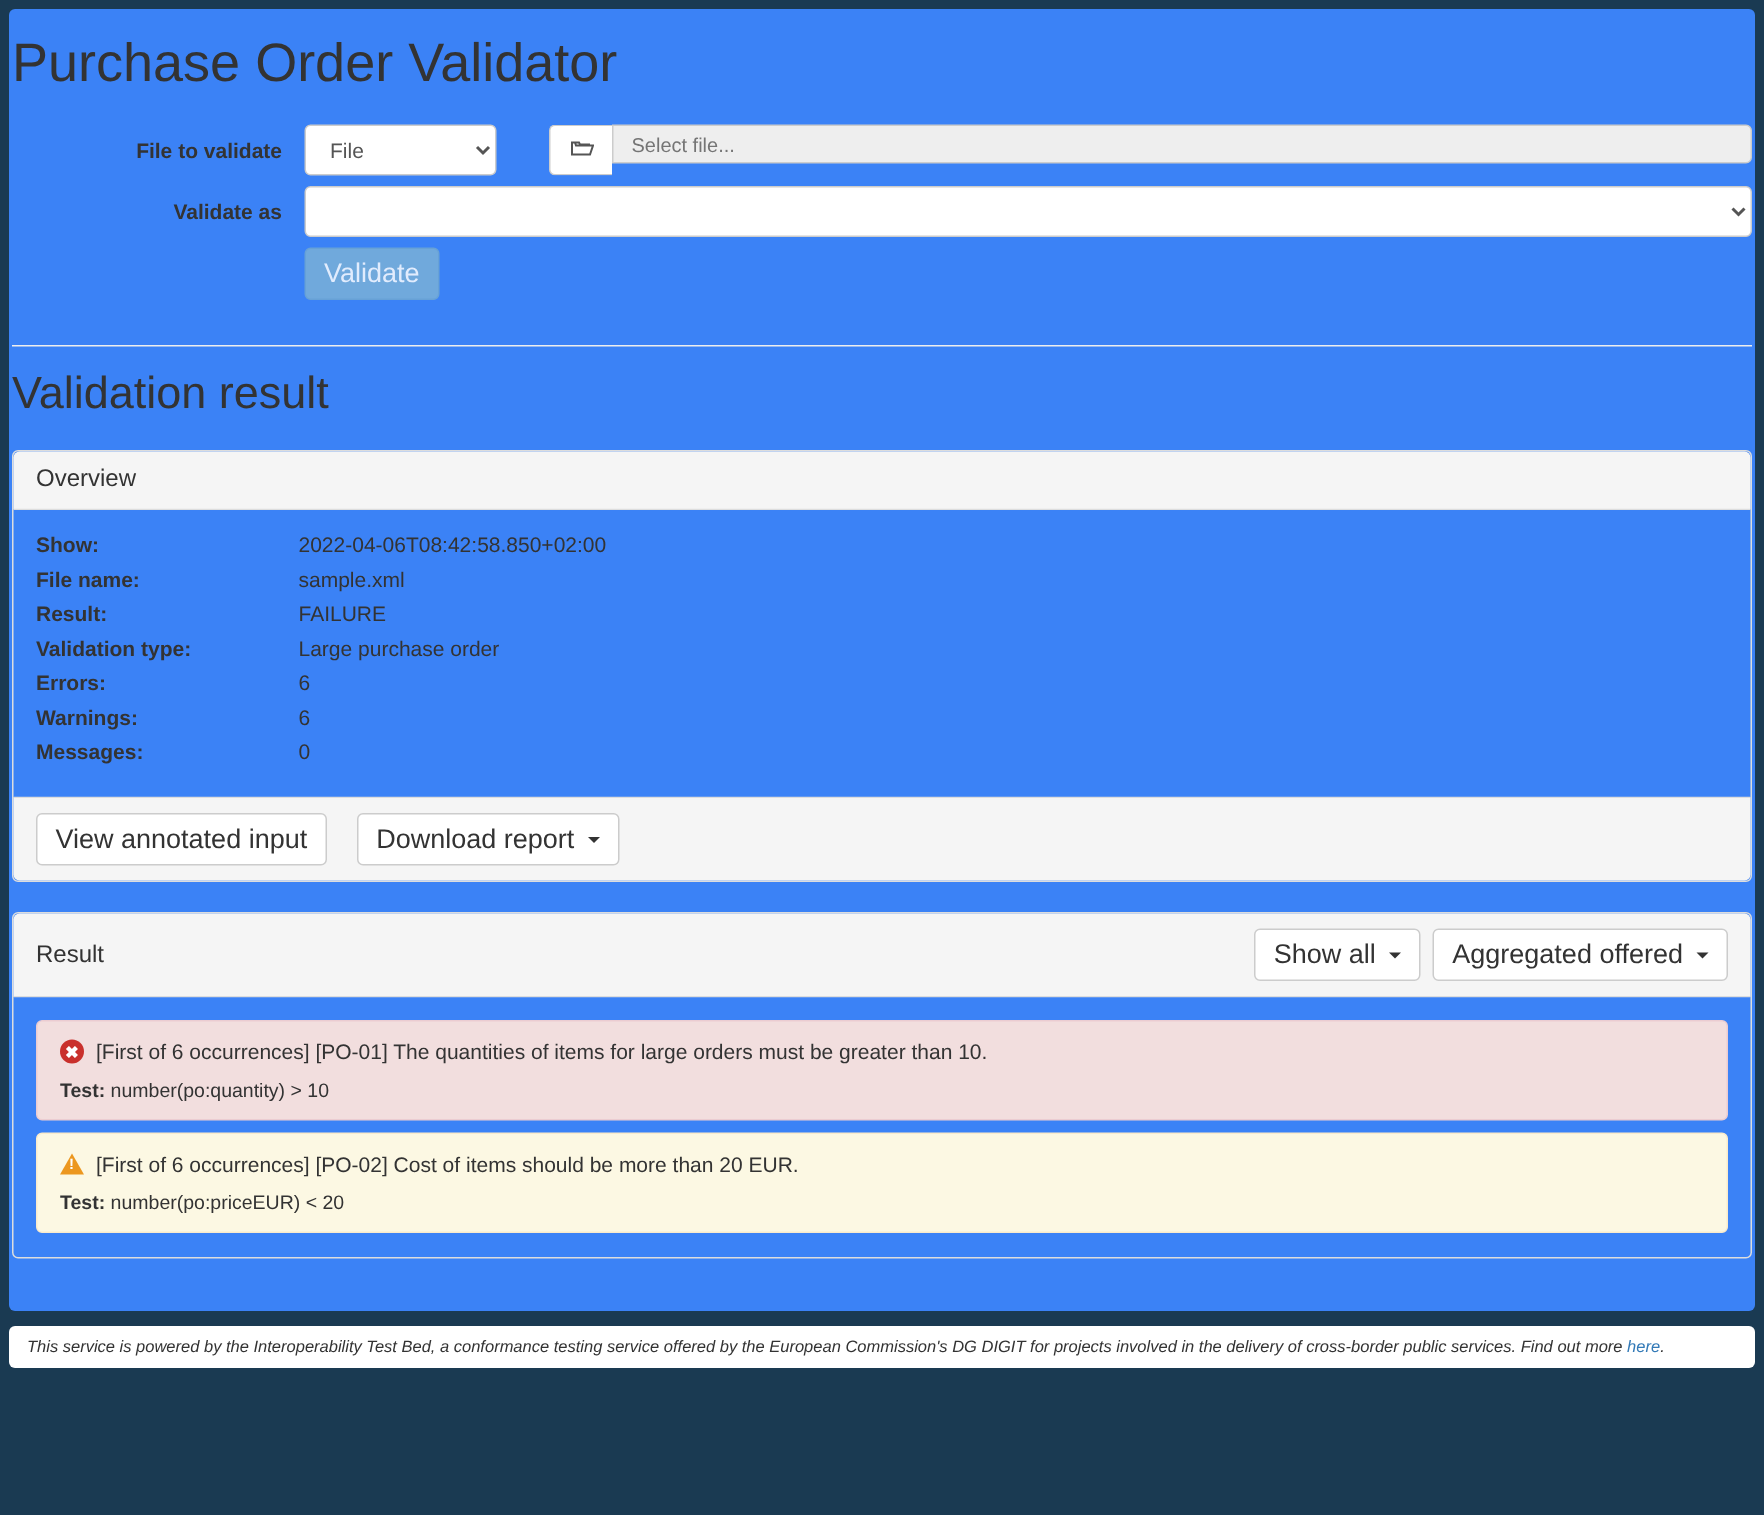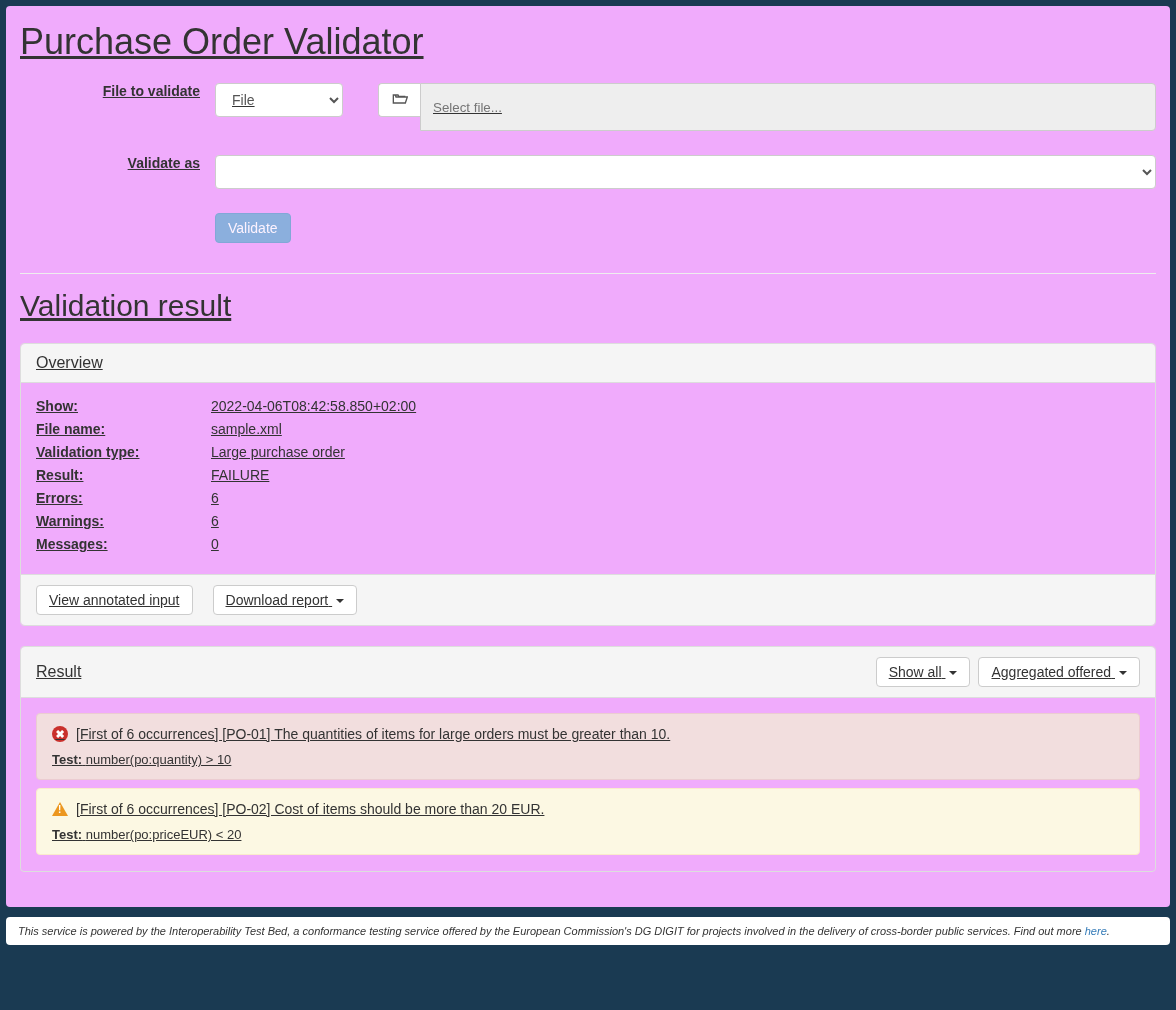--- a/index.html
+++ b/index.html
@@ -4,40 +4,40 @@
   <style>
     * { box-sizing: border-box; margin: 0; padding: 0; }
     body {
       font-family: "Helvetica Neue", Helvetica, Arial, sans-serif;
       font-size: 14px;
       color: #333;
       background: #1a3a52;
       padding: 6px;
     }
     .main-container {
-      background: #f0abfc;
-      border-radius: 4px;
-      padding: 15px 14px;
+      background: #3b82f6;
+      border-radius: 4px;
+      padding: 15px 2px;
       margin-bottom: 10px;
-      text-decoration: underline;
     }
     h1 {
       font-size: 36px;
       font-weight: 500;
       color: #333;
       margin-bottom: 20px;
     }
     h2 {
       font-size: 30px;
       font-weight: 500;
       margin-bottom: 20px;
     }
     .form-row {
       display: flex;
-      margin-bottom: 24px;
+      align-items: center;
+      margin-bottom: 7px;
     }
     .form-label {
       width: 195px;
       text-align: right;
       padding-right: 15px;
       font-weight: 700;
     }
     .form-controls {
       flex: 1;
       display: flex;
@@ -65,36 +65,36 @@
       border-right: none;
       border-radius: 4px 0 0 4px;
       background: #fff;
       cursor: pointer;
       display: flex;
       align-items: center;
       justify-content: center;
     }
     .file-input {
       flex: 1;
-      height: 48px;
+      height: 26px;
       border: 1px solid #ccc;
       border-radius: 0 4px 4px 0;
       background: #eee;
       padding: 6px 12px;
       color: #999;
       cursor: not-allowed;
     }
     .btn {
       display: inline-block;
       padding: 6px 12px;
       border: 1px solid #ccc;
       border-radius: 4px;
       background: #fff;
       cursor: pointer;
-      font-size: 14px;
+      font-size: 18px;
       color: #333;
     }
     .btn-primary {
       background: #7ab0d8;
       border-color: #6fa7d1;
       color: #fff;
       opacity: 0.85;
     }
     .validate-row { margin-left: 195px; margin-bottom: 30px; }
     hr {
@@ -257,26 +257,26 @@
     <div class="panel-body">
       <div class="overview-row">
         <div class="overview-label">Show:</div>
         <div>2022-04-06T08:42:58.850+02:00</div>
       </div>
       <div class="overview-row">
         <div class="overview-label">File name:</div>
         <div>sample.xml</div>
       </div>
       <div class="overview-row">
+        <div class="overview-label">Result:</div>
+        <div>FAILURE</div>
+      </div>
+      <div class="overview-row">
         <div class="overview-label">Validation type:</div>
         <div>Large purchase order</div>
-      </div>
-      <div class="overview-row">
-        <div class="overview-label">Result:</div>
-        <div>FAILURE</div>
       </div>
       <div class="overview-row">
         <div class="overview-label">Errors:</div>
         <div>6</div>
       </div>
       <div class="overview-row">
         <div class="overview-label">Warnings:</div>
         <div>6</div>
       </div>
       <div class="overview-row">

